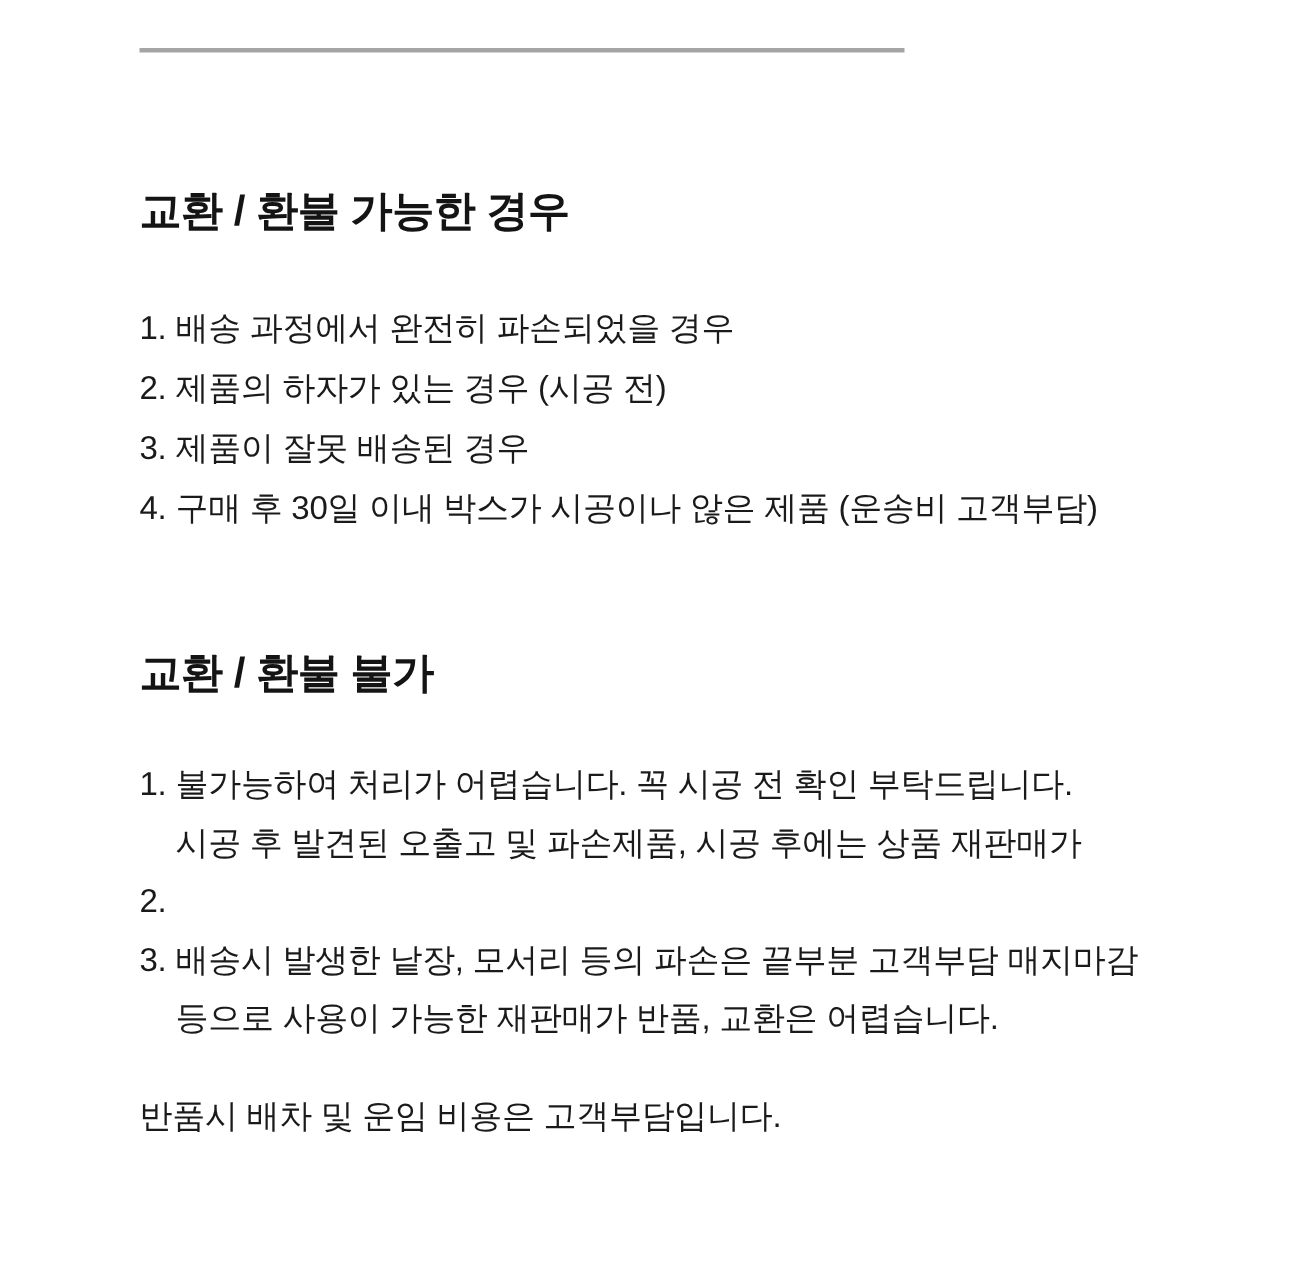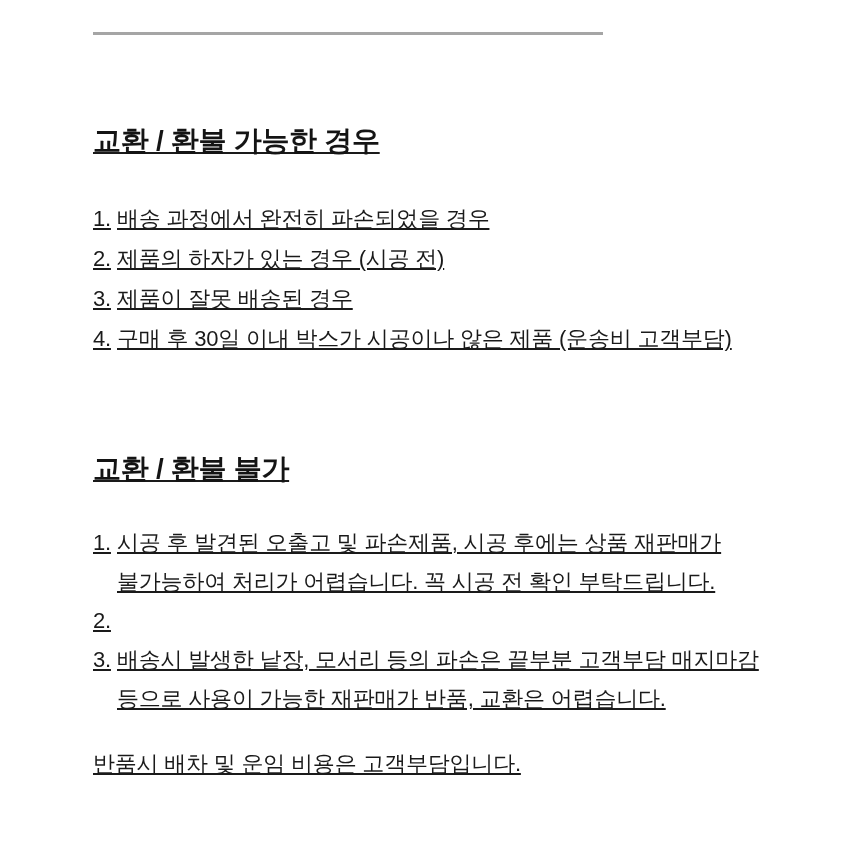--- a/index.html
+++ b/index.html
@@ -12,39 +12,38 @@
     height: 856px;
     font-family: "Liberation Sans", "DejaVu Sans", sans-serif;
     color: #1a1a1a;
     overflow: hidden;
   }
   .page {
     box-sizing: border-box;
     width: 700px;
     height: 856px;
     padding: 32px 97px 0 93px;
-    text-decoration: underline;
   }
   .divider {
     border: none;
     border-top: 3px solid #a5a5a5;
     margin: 0;
     width: 100%;
   }
   .section-heading {
     margin: 0;
     font-size: 28px;
     font-weight: 700;
     line-height: 36px;
     letter-spacing: -0.3px;
     color: #141414;
     white-space: nowrap;
   }
   .heading-allowed { margin-top: 88px; }
-  .heading-denied  { margin-top: 92px; }
+  .heading-denied  { margin-top: 72px; }
   .policy-list {
     margin: 0;
     padding: 0;
     list-style: none;
     font-size: 22px;
     letter-spacing: -0.2px;
   }
   .list-allowed { margin-top: 40px; line-height: 40px; }
   .list-denied  { margin-top: 36px; line-height: 39px; }
   .list-item {
@@ -107,22 +106,22 @@
       </li>
     </ol>
   </section>
 
   <section>
     <h2 class="section-heading heading-denied">교환 / 환불 불가</h2>
     <ol class="policy-list list-denied">
       <li class="list-item">
         <span class="item-number">1.</span>
         <span class="item-text">
+          <span class="item-line">불가능하여 처리가 어렵습니다. 꼭 시공 전 확인 부탁드립니다.</span>
           <span class="item-line">시공 후 발견된 오출고 및 파손제품, 시공 후에는 상품 재판매가</span>
-          <span class="item-line">불가능하여 처리가 어렵습니다. 꼭 시공 전 확인 부탁드립니다.</span>
         </span>
       </li>
       <li class="list-item">
         <span class="item-number">2.</span>
         <span class="item-text">
         </span>
       </li>
       <li class="list-item">
         <span class="item-number">3.</span>
         <span class="item-text">

